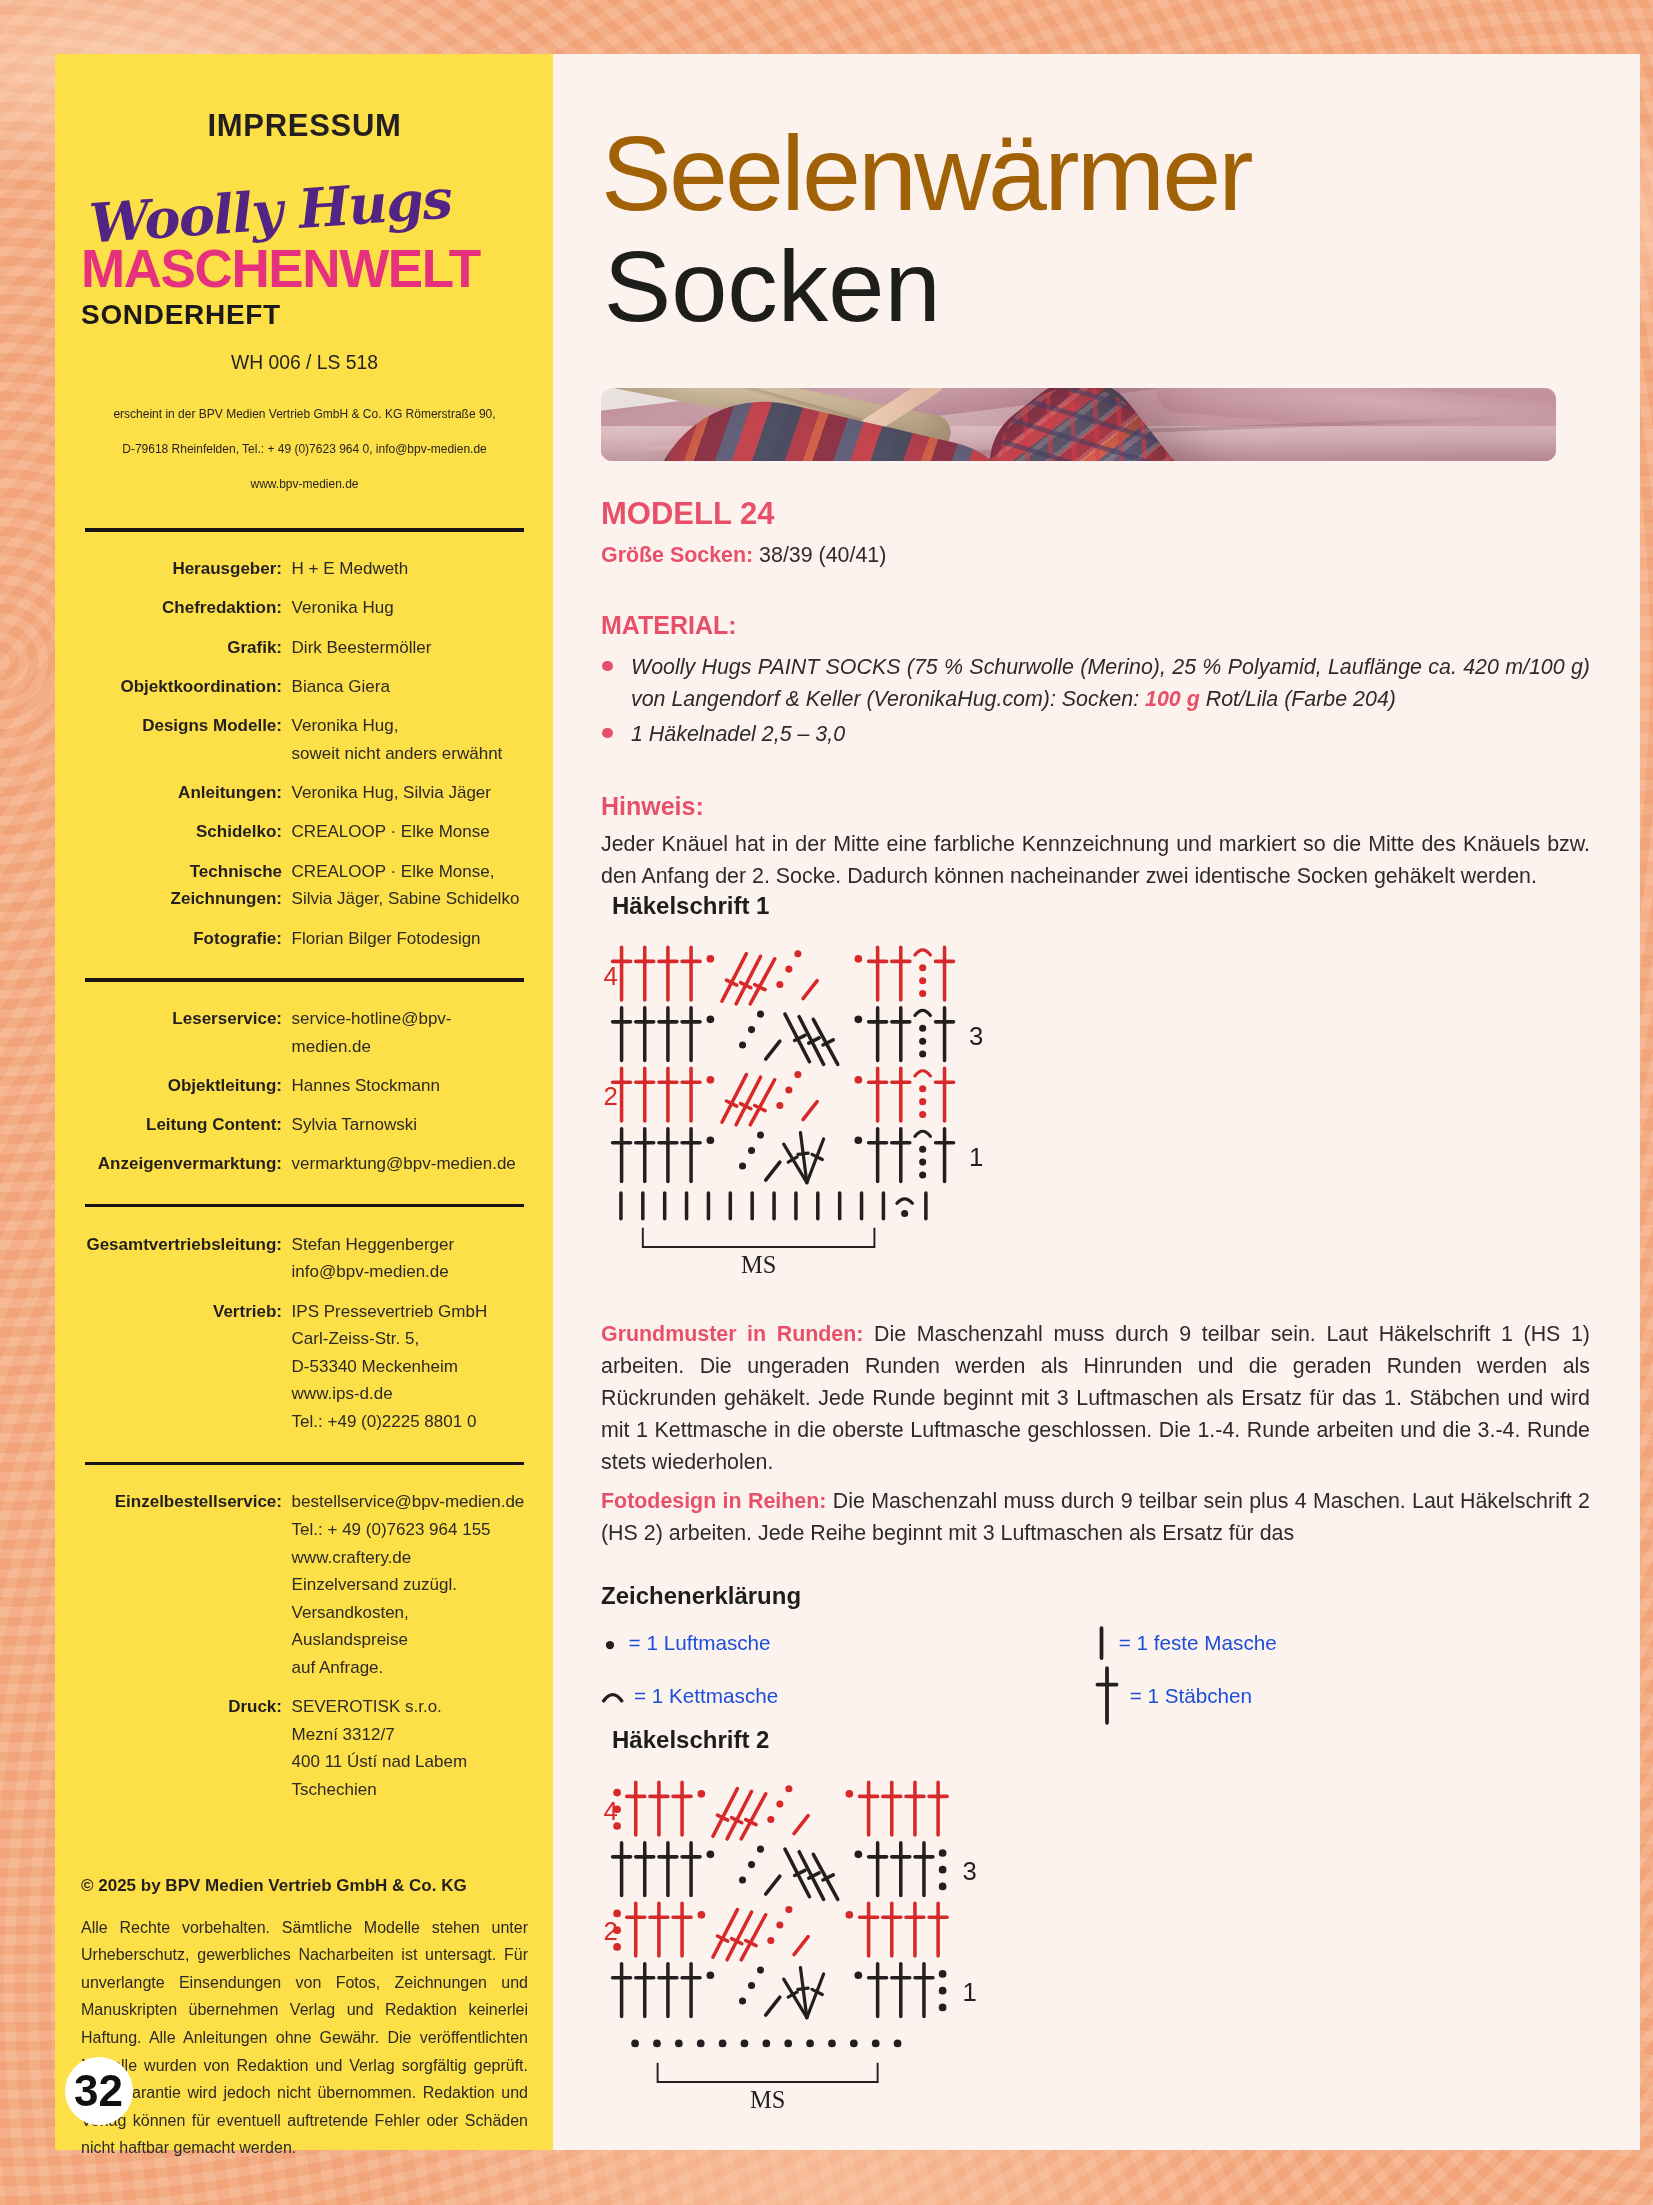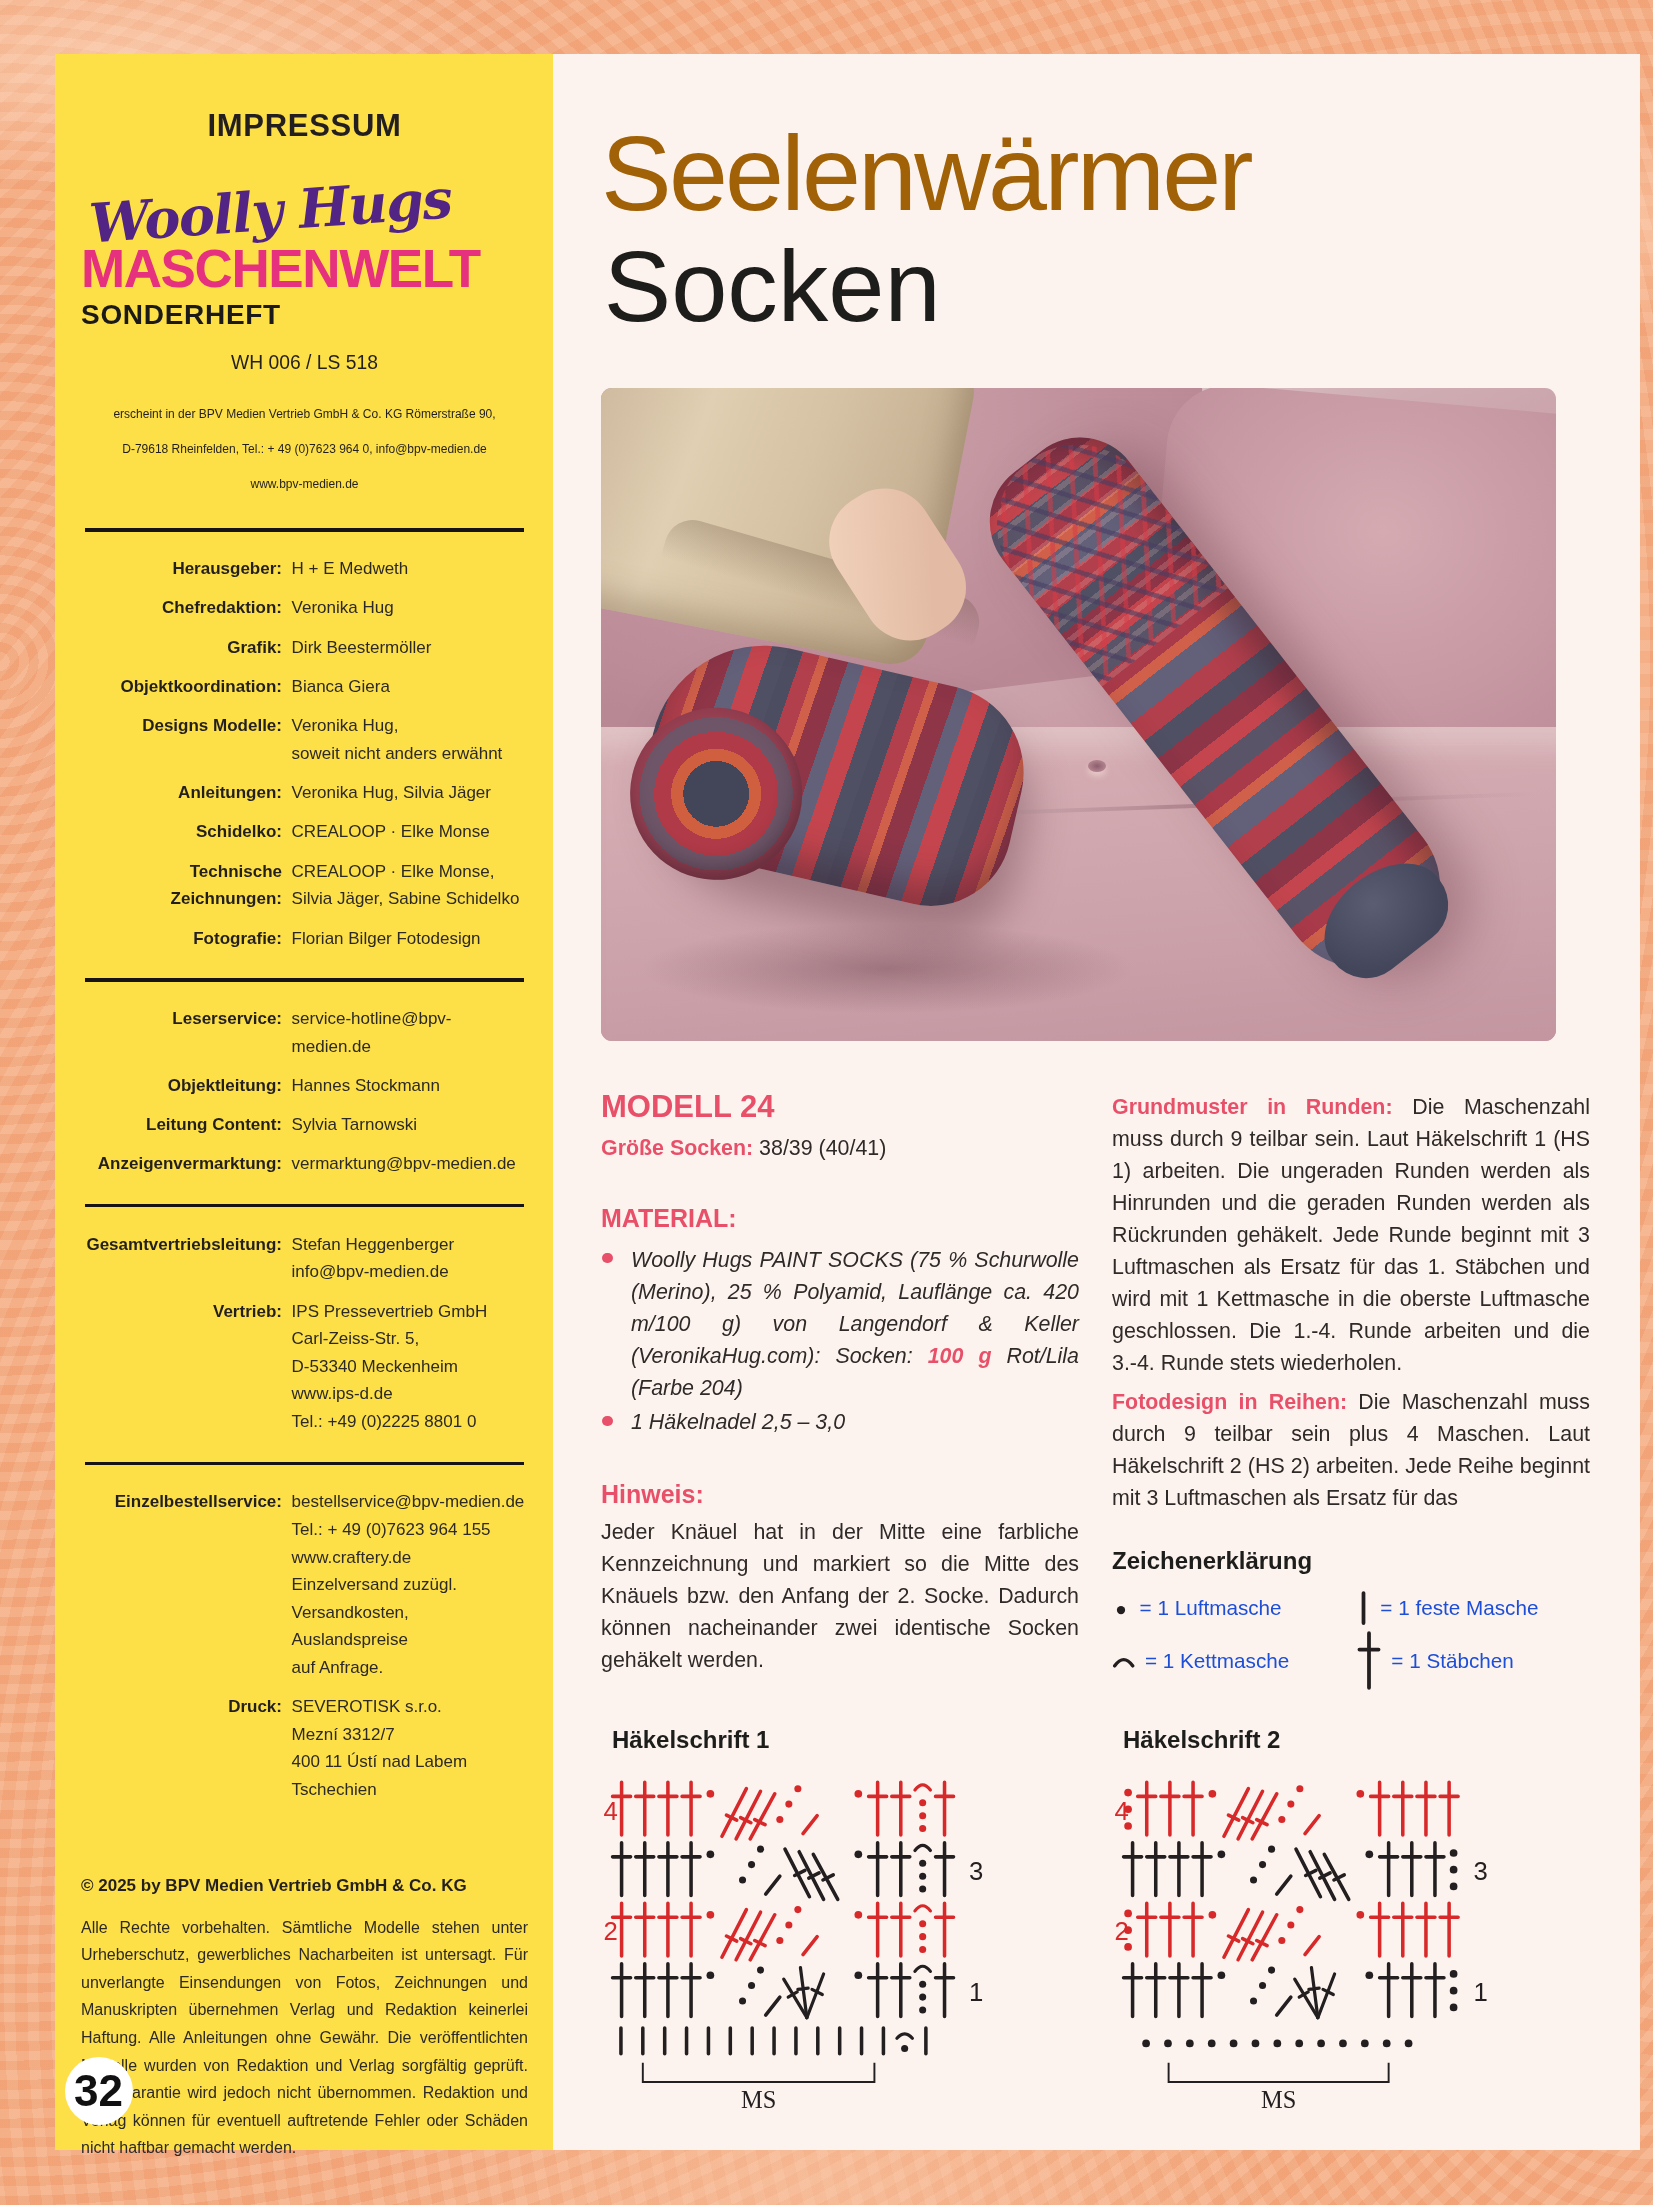--- a/index.html
+++ b/index.html
@@ -63,21 +63,21 @@
   .sock-foot{position:absolute;left:5%;top:42%;width:372px;height:221px;transform:rotate(13deg);border-radius:117px 90px 83px 110px;
     background:repeating-linear-gradient(96deg,
       #4d4d61 0 15px,#b23f4c 15px 32px,#d0604a 32px 41px,#8e3548 41px 61px,
       #63607a 61px 77px,#c4454e 77px 96px,#505064 96px 112px);
     box-shadow:inset 0 -20.7px 34px rgba(55,30,42,.4), 13.8px 32px 41px rgba(95,55,65,.4);}
   .sock-foot .toe-rings{position:absolute;left:-11px;bottom:-23.4px;width:172px;height:172px;border-radius:50%;
     background:radial-gradient(circle,#434659 0 27%,#cf5f3e 27% 37%,#b03a47 37% 51%,#6e5668 51% 63%,#974052 63% 77%,#565b6e 77% 100%);
     box-shadow:inset -6.9px -9.6px 20.7px rgba(30,20,30,.4);}
   .photo-shadow{position:absolute;left:4%;bottom:4%;width:52%;height:14%;border-radius:50%;background:radial-gradient(ellipse,rgba(90,50,62,.38),transparent 70%);}
   
-  .cols{display:grid;grid-template-columns:1fr 1fr;column-gap:33px;margin-top:48px;flex:1;}
+  .cols{display:grid;grid-template-columns:1fr;column-gap:33px;margin-top:35px;flex:1;}
   .col{display:flex;flex-direction:column;}
   .pink-h{color:#e8506a;font-weight:bold;}
   .model-heading{font-size:31px;margin:0;}
   .size-line{font-size:21.4px;margin-top:11px;color:#2e2a28;}
   .material-heading{font-size:25px;margin-top:43px;}
   .material-list{margin:11px 0 0;padding:0;list-style:none;}
   .material-list li{font-size:21.4px;line-height:32px;color:#2e2a28;text-align:justify;position:relative;padding-left:30px;margin-bottom:2.8px;font-style:italic;}
   .material-list li .bullet{position:absolute;left:1.4px;top:9.6px;width:10.3px;height:10.3px;border-radius:50%;background:#e8506a;}
   .hinweis-heading{font-size:25px;margin-top:39px;}
   .body-p{font-size:21.4px;line-height:32px;color:#2e2a28;text-align:justify;margin:6.9px 0 0;}

